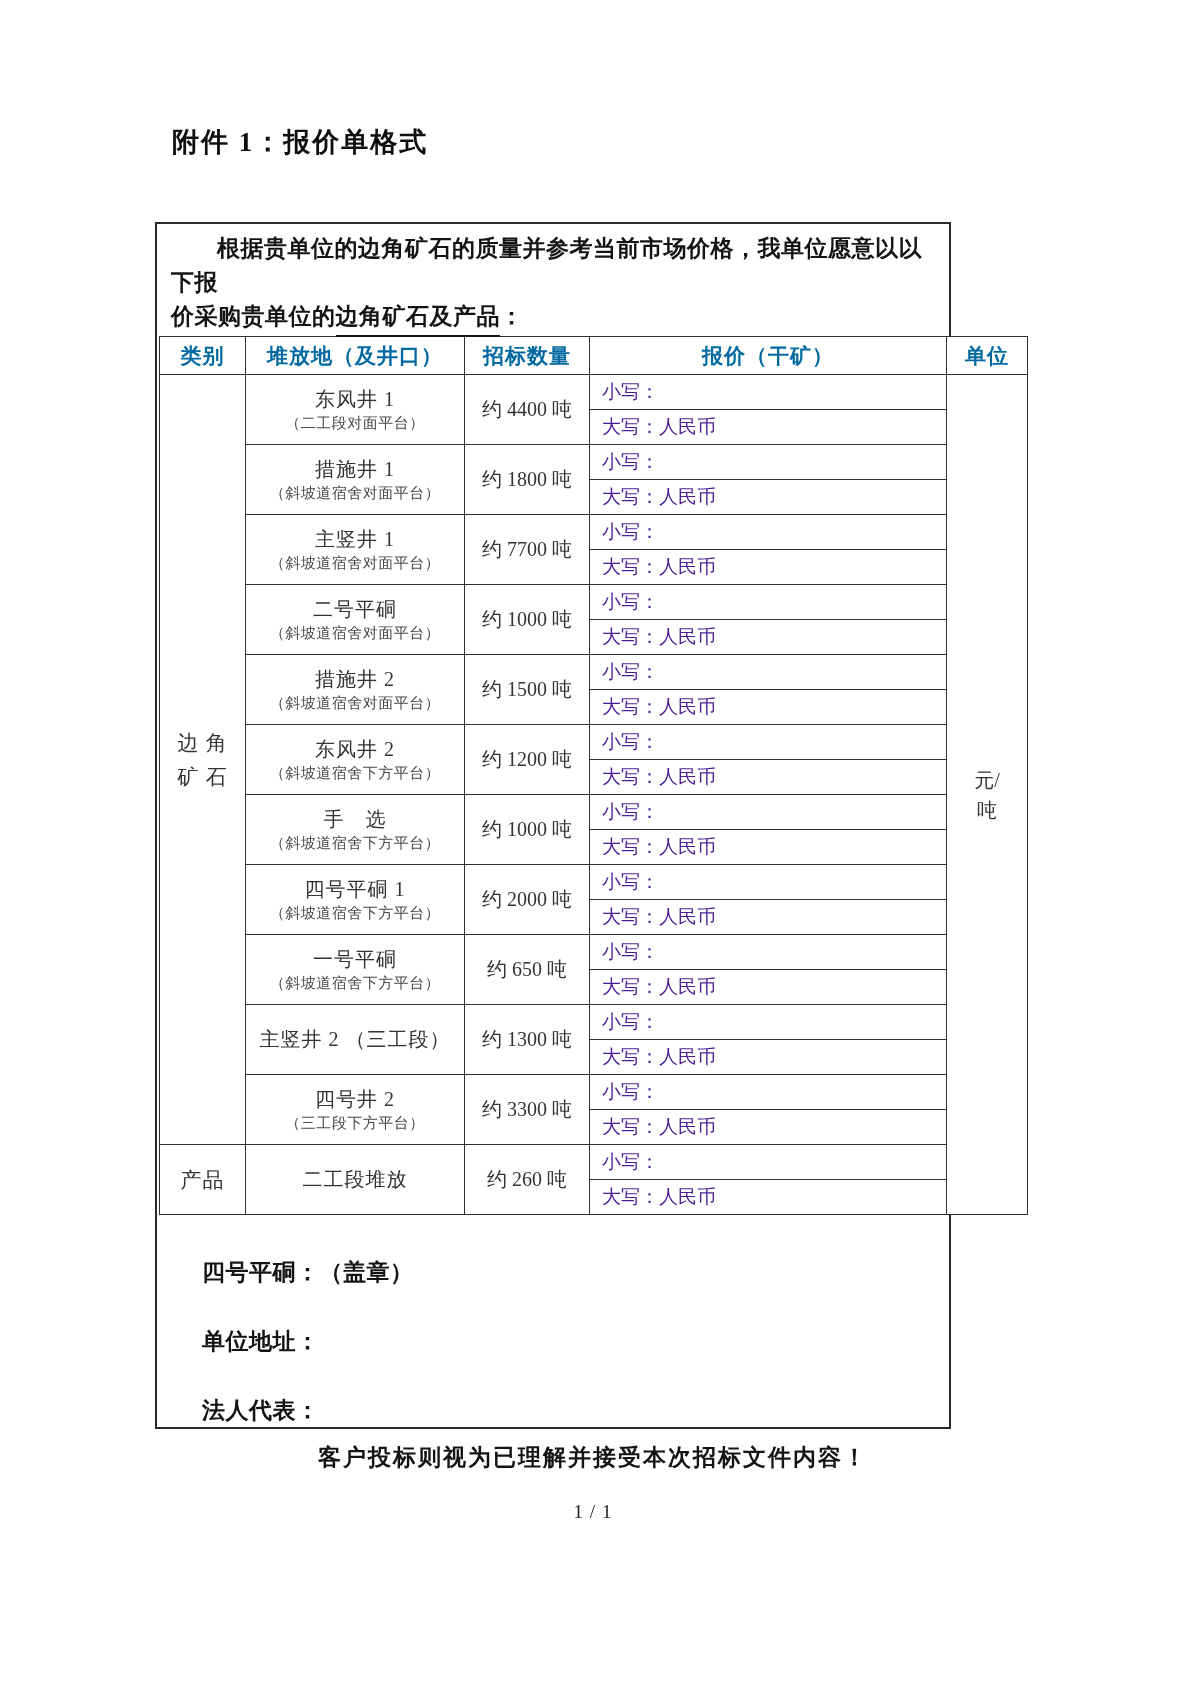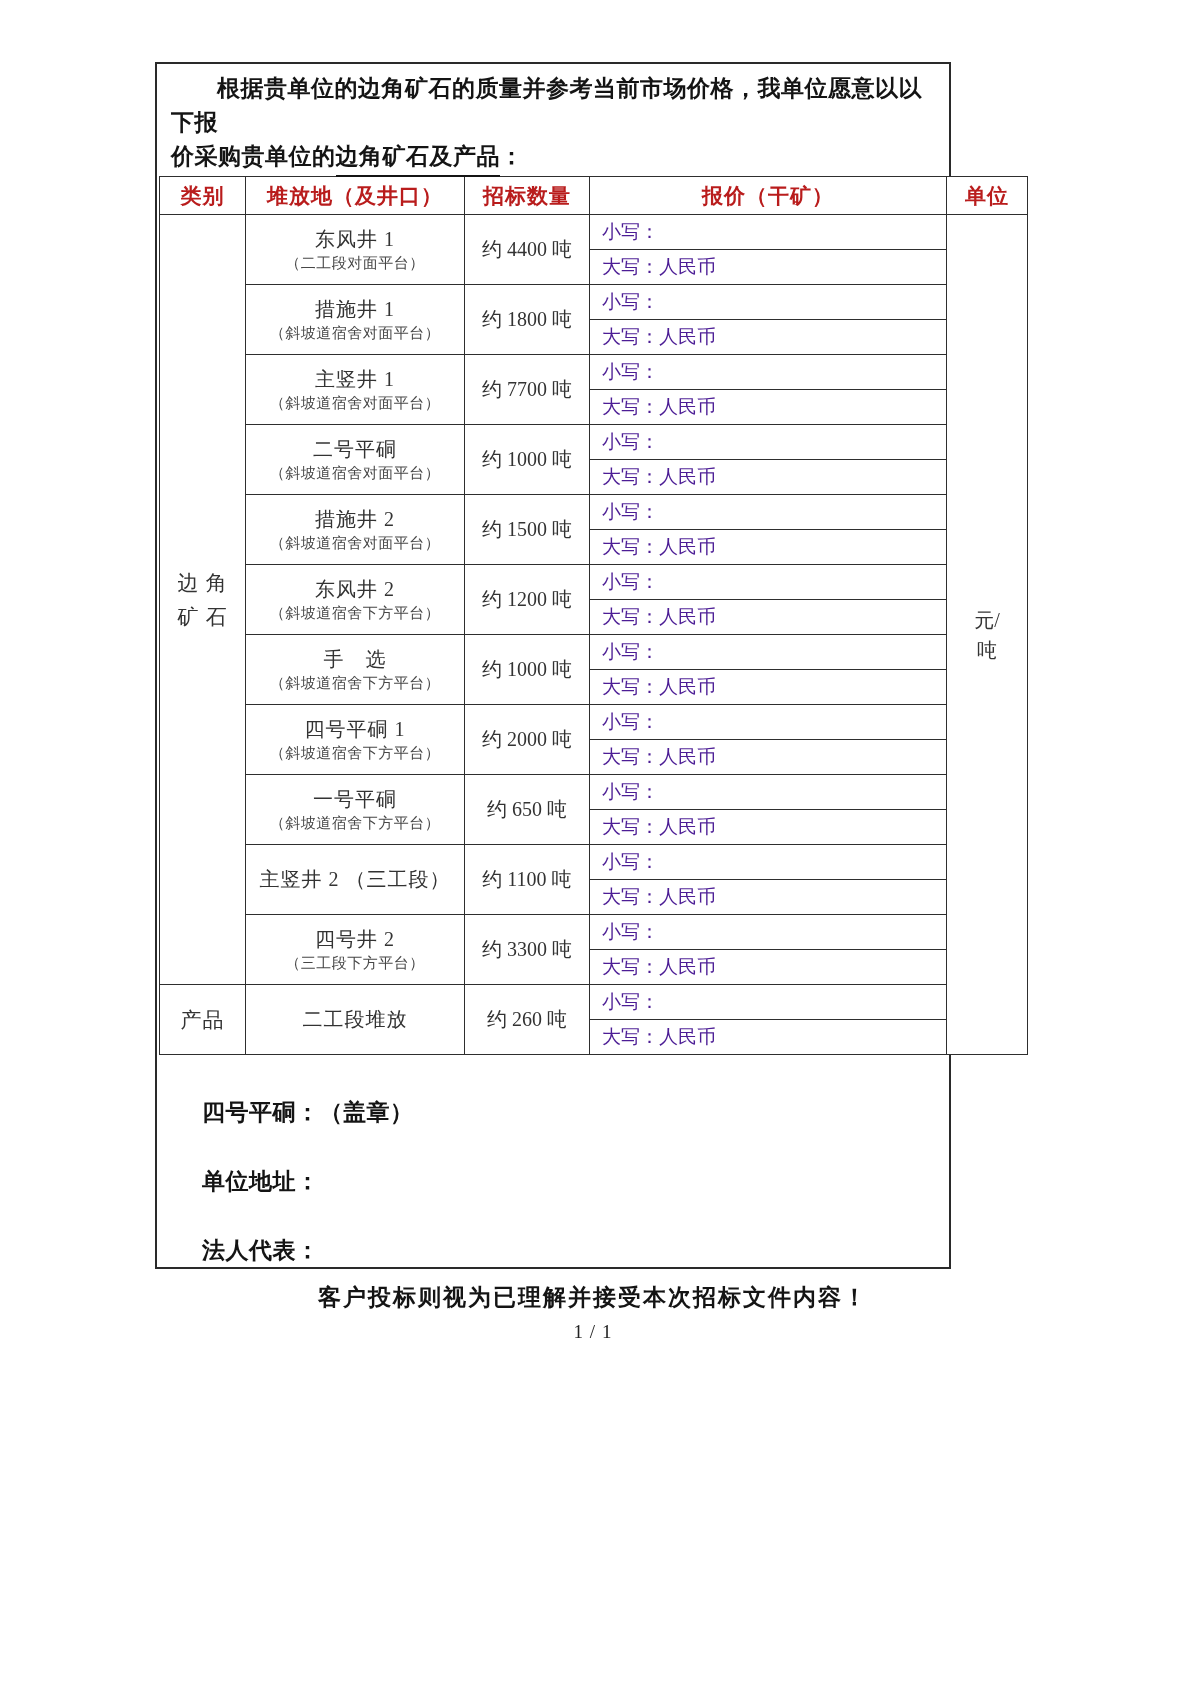--- a/index.html
+++ b/index.html
@@ -43,21 +43,21 @@
     margin: 0 0 0 2px;
   }
   .quote th, .quote td {
     border: 1px solid #2e2e2e;
     padding: 0;
     background: #fff;
   }
   .quote th {
     font-size: 21px;
     font-weight: bold;
-    color: #b91c1c;
+    color: #0369a1;
     height: 38px;
     letter-spacing: 1px;
   }
   .quote td { height: 35px; }
   td.cat {
     text-align: center;
     vertical-align: middle;
     font-size: 21px;
     color: #333;
     line-height: 34px;
@@ -98,31 +98,32 @@
   }
   .below-box { width: 876px; margin-left: 155px; text-align: center; }
   .footer-note {
     margin-top: 13px;
     font-size: 23px;
     font-weight: bold;
     color: #141414;
     letter-spacing: 2px;
   }
   .page-number {
-    margin-top: 8px;
+    margin-top: 28px;
     font-size: 19px;
     color: #222;
     letter-spacing: 1px;
   }
 </style>
 </head>
 <body>
 
 <div class="page">
 
+  <h1 class="title">附件 1：报价单格式</h1>
 
   <div class="outer-box">
 
     <p class="intro">
       <span class="line l1">根据贵单位的边角矿石的质量并参考当前市场价格，我单位愿意以以下报</span>
       <span class="line"><span>价采购贵单位的</span><span class="ul">边角矿石及产品</span><span>：</span></span>
     </p>
 
     <table class="quote">
       <colgroup>
@@ -240,21 +241,21 @@
             <td class="qty" rowspan="2">约 650 吨</td>
             <td class="price">小写：</td>
           </tr>
           <tr>
             <td class="price">大写：人民币</td>
           </tr>
           <tr>
             <td class="namec" rowspan="2">
               <div class="nm">主竖井 2 （三工段）</div>
             </td>
-            <td class="qty" rowspan="2">约 1100 吨</td>
+            <td class="qty" rowspan="2">约 1300 吨</td>
             <td class="price">小写：</td>
           </tr>
           <tr>
             <td class="price">大写：人民币</td>
           </tr>
           <tr>
             <td class="namec" rowspan="2">
               <div class="nm">四号井 2</div>
               <div class="sub">（三工段下方平台）</div>
             </td>

